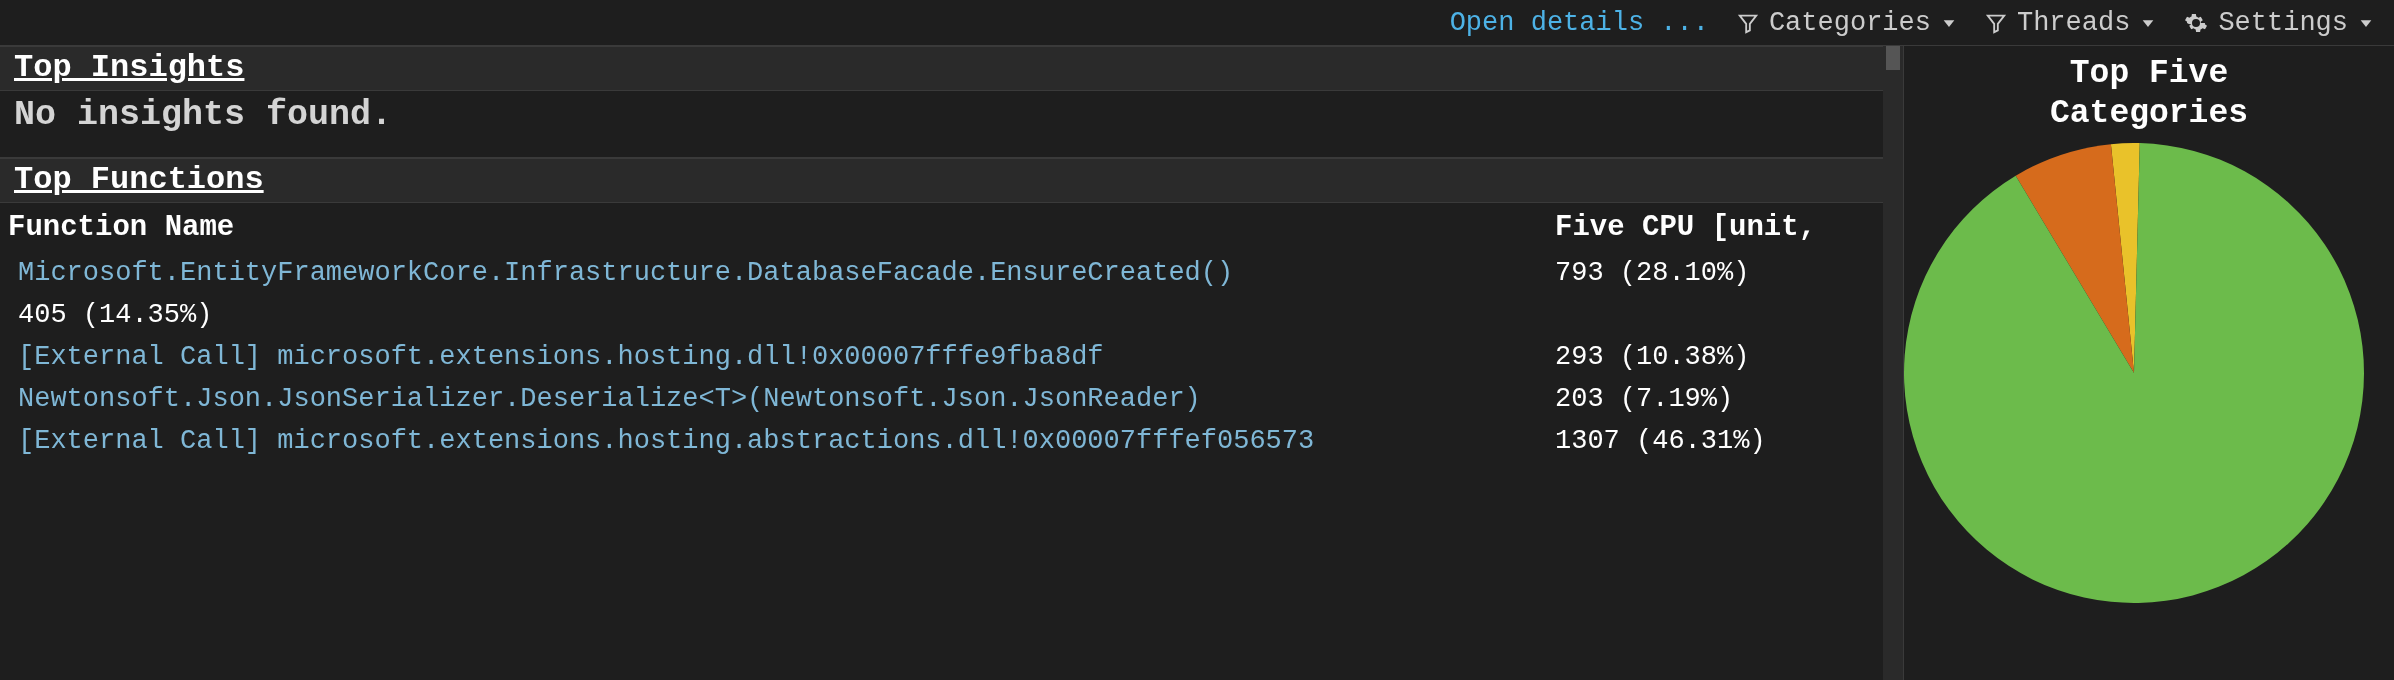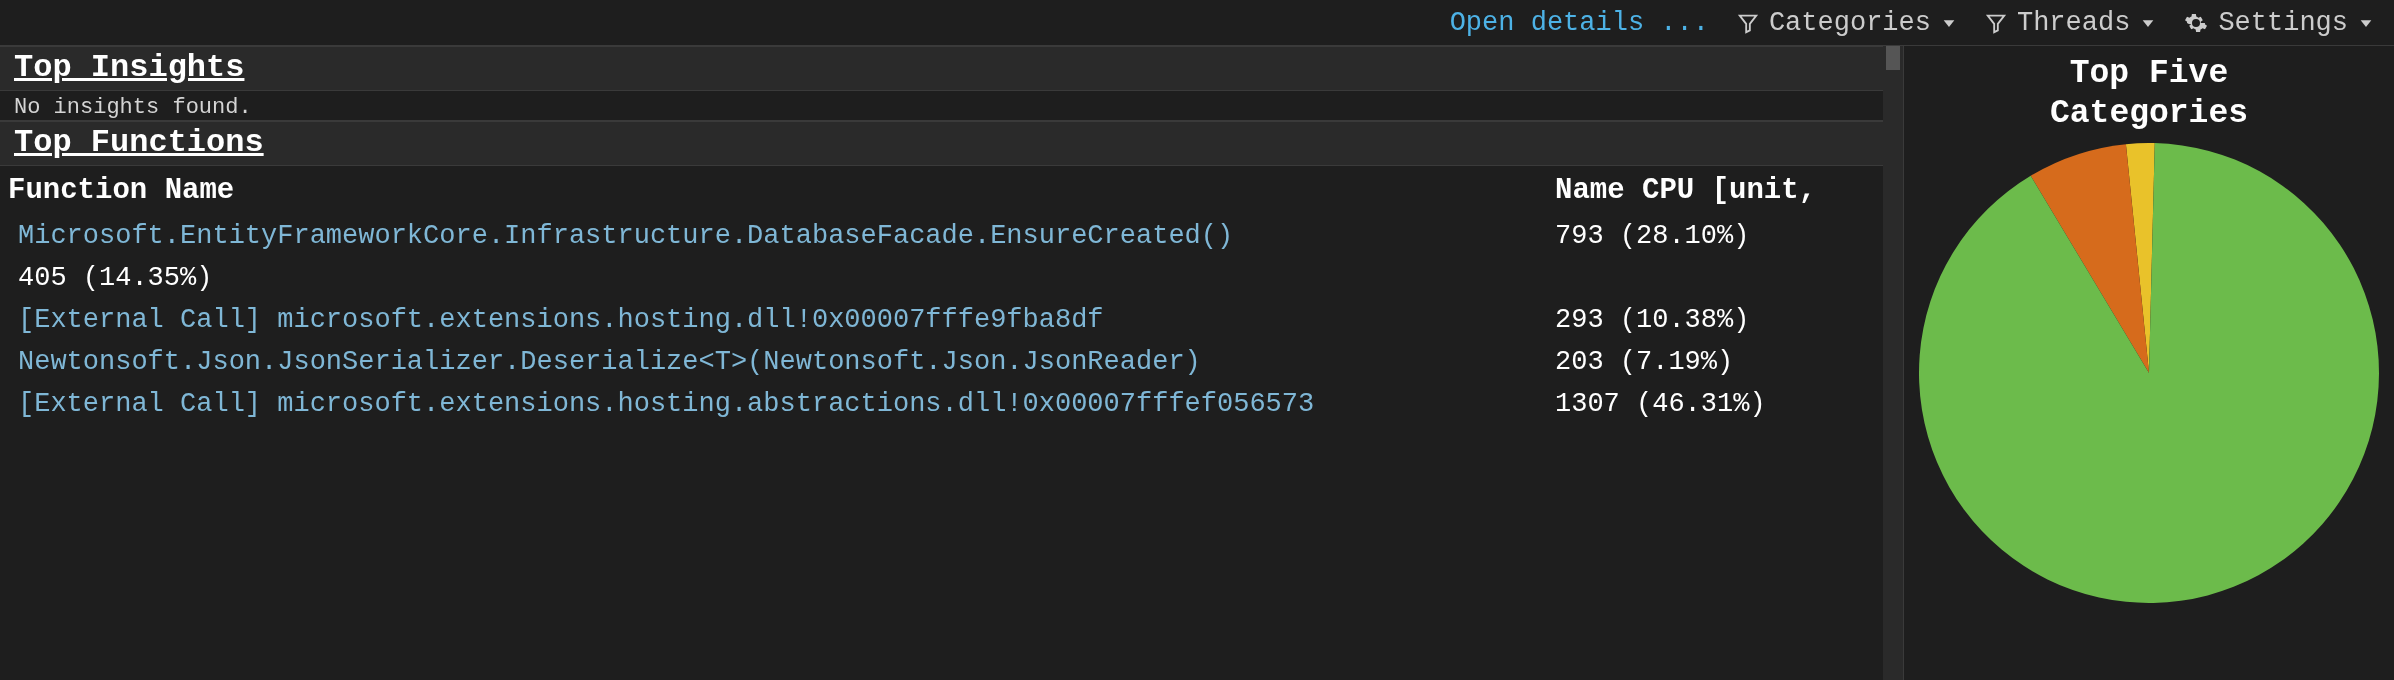--- a/index.html
+++ b/index.html
@@ -65,38 +65,38 @@
     min-width: 0;
     border-right: 1px solid var(--border);
     position: relative;
     padding-right: 20px; 
   }
   .right {
     width: 490px;
     flex: none;
     display: flex;
     flex-direction: column;
-    align-items: center;
   }
 
   
   .section-header {
     background: var(--bg-header);
     color: var(--fg-bright);
     font-weight: 700;
     font-size: 32px;
     padding: 2px 14px 4px;
     border-top: 1px solid var(--border);
     border-bottom: 1px solid var(--border);
     text-decoration: underline;
   }
   .insights-body {
-    padding: 4px 14px 0;
-    font-size: 22px;
+    padding: 4px 14px 22px;
+    font-size: 35px;
     border-bottom: 1px solid var(--border);
+    font-weight: bold;
   }
 
   
   .table {
     width: 100%;
   }
   .table-header, .table-row {
     display: flex;
     padding: 4px 18px;
     gap: 16px;
@@ -190,21 +190,21 @@
   <div class="left">
 
     <div class="section-header">Top Insights</div>
     <div class="insights-body">No insights found.</div>
 
     <div class="section-header">Top Functions</div>
 
     <div class="table">
       <div class="table-header">
         <span class="col-name">Function Name</span>
-        <span class="col-cpu">Name CPU [unit,</span>
+        <span class="col-cpu">Five CPU [unit,</span>
       </div>
 
       <div class="table-row">
         <span class="col-name">Microsoft.EntityFrameworkCore.Infrastructure.DatabaseFacade.EnsureCreated()</span>
         <span class="col-cpu">793 (28.10%)</span>
       </div>
       <div class="table-row">
         <span class="col-cpu">405 (14.35%)</span>
       </div>
       <div class="table-row">

